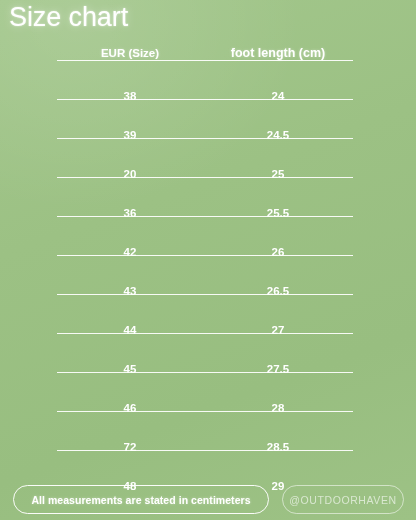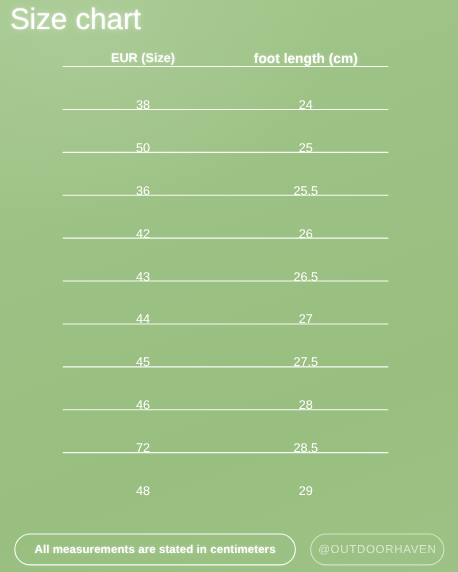--- a/index.html
+++ b/index.html
@@ -70,21 +70,21 @@
     position: relative;
     display: flex;
     height: 38px;
     align-items: center;
     border-top: 1.6px solid rgba(255,255,255,0.92);
   }
   .cell {
     font-size: 11.5px;
     line-height: 14px;
     color: #ffffff;
-    font-weight: 400;
+    font-weight: 700;
     white-space: nowrap;
     margin-top: 32px;
   }
 
   
   #footer {
     position: absolute;
     left: 0;
     top: 484px;
     width: 416px;
@@ -139,21 +139,25 @@
       <div class="head-cell col-a">EUR (Size)</div>
       <div class="head-cell col-b">foot length (cm)</div>
     </div>
 
     <div id="table-body">
         <div class="row">
           <div class="cell col-a">38</div>
           <div class="cell col-b">24</div>
         </div>
         <div class="row">
-          <div class="cell col-a">50</div>
+          <div class="cell col-a">39</div>
+          <div class="cell col-b">24.5</div>
+        </div>
+        <div class="row">
+          <div class="cell col-a">20</div>
           <div class="cell col-b">25</div>
         </div>
         <div class="row">
           <div class="cell col-a">36</div>
           <div class="cell col-b">25.5</div>
         </div>
         <div class="row">
           <div class="cell col-a">42</div>
           <div class="cell col-b">26</div>
         </div>

